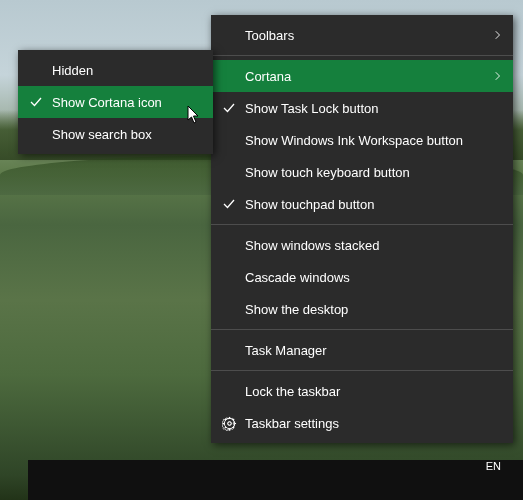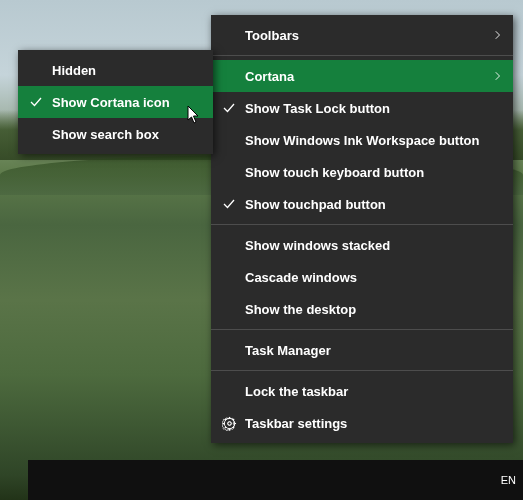--- a/index.html
+++ b/index.html
@@ -79,21 +79,21 @@
       width: 20px;
       display: flex;
       align-items: center;
       justify-content: center;
       margin-right: 6px;
       flex-shrink: 0;
     }
     .menu-label {
       flex: 1;
       white-space: nowrap;
-      font-weight: 700;
+      font-weight: 400;
       color: #ffffff;
       font-size: 13px;
     }
     .chevron {
       width: 10px;
       text-align: right;
       color: #fff;
       font-size: 13px;
     }
     .separator {
@@ -114,22 +114,21 @@
     }
     .taskbar {
       position: absolute;
       bottom: 0;
       left: 0;
       right: 0;
       height: 40px;
       background: #101010;
       display: flex;
       justify-content: flex-end;
-      align-items: center;
-      padding-right: 1px;
+      padding-right: 16px;
       margin-left: 28px;
     }
     .taskbar-right {
       color: #fff;
       font-size: 11px;
       padding: 0 6px;
     }
   </style>
 </head>
 <body>

